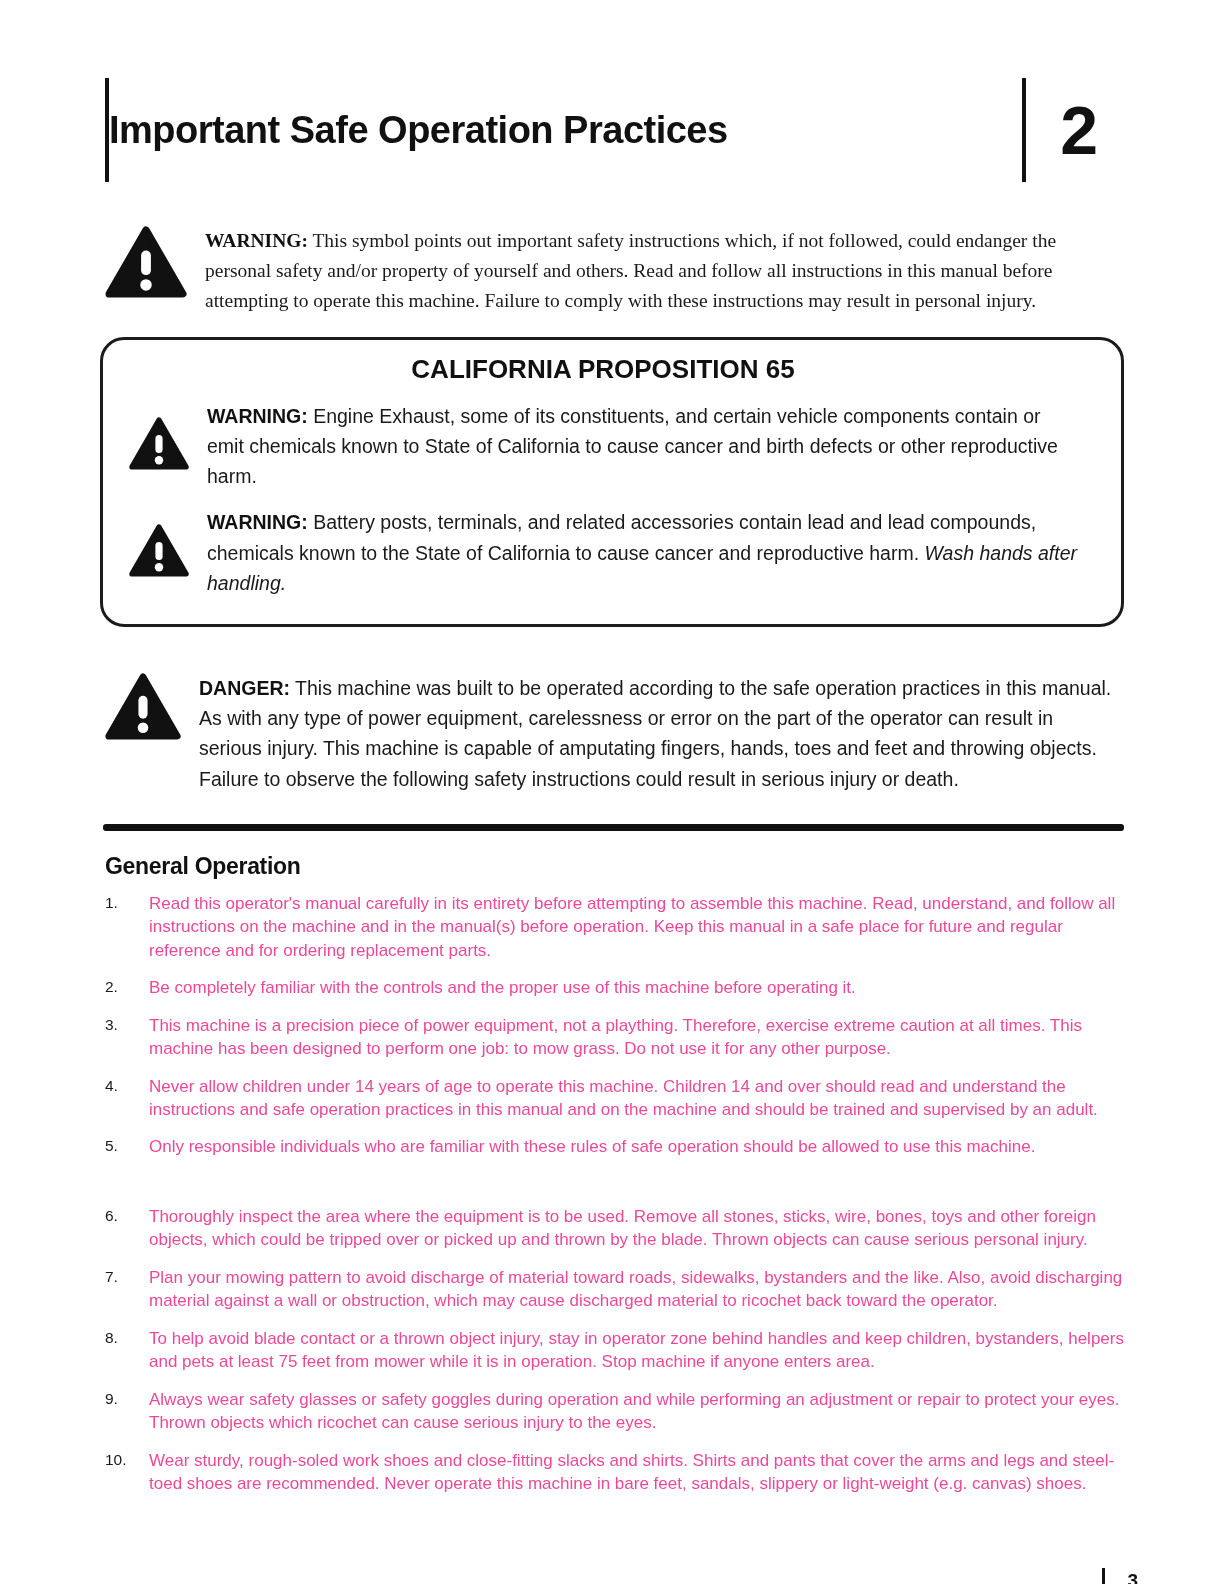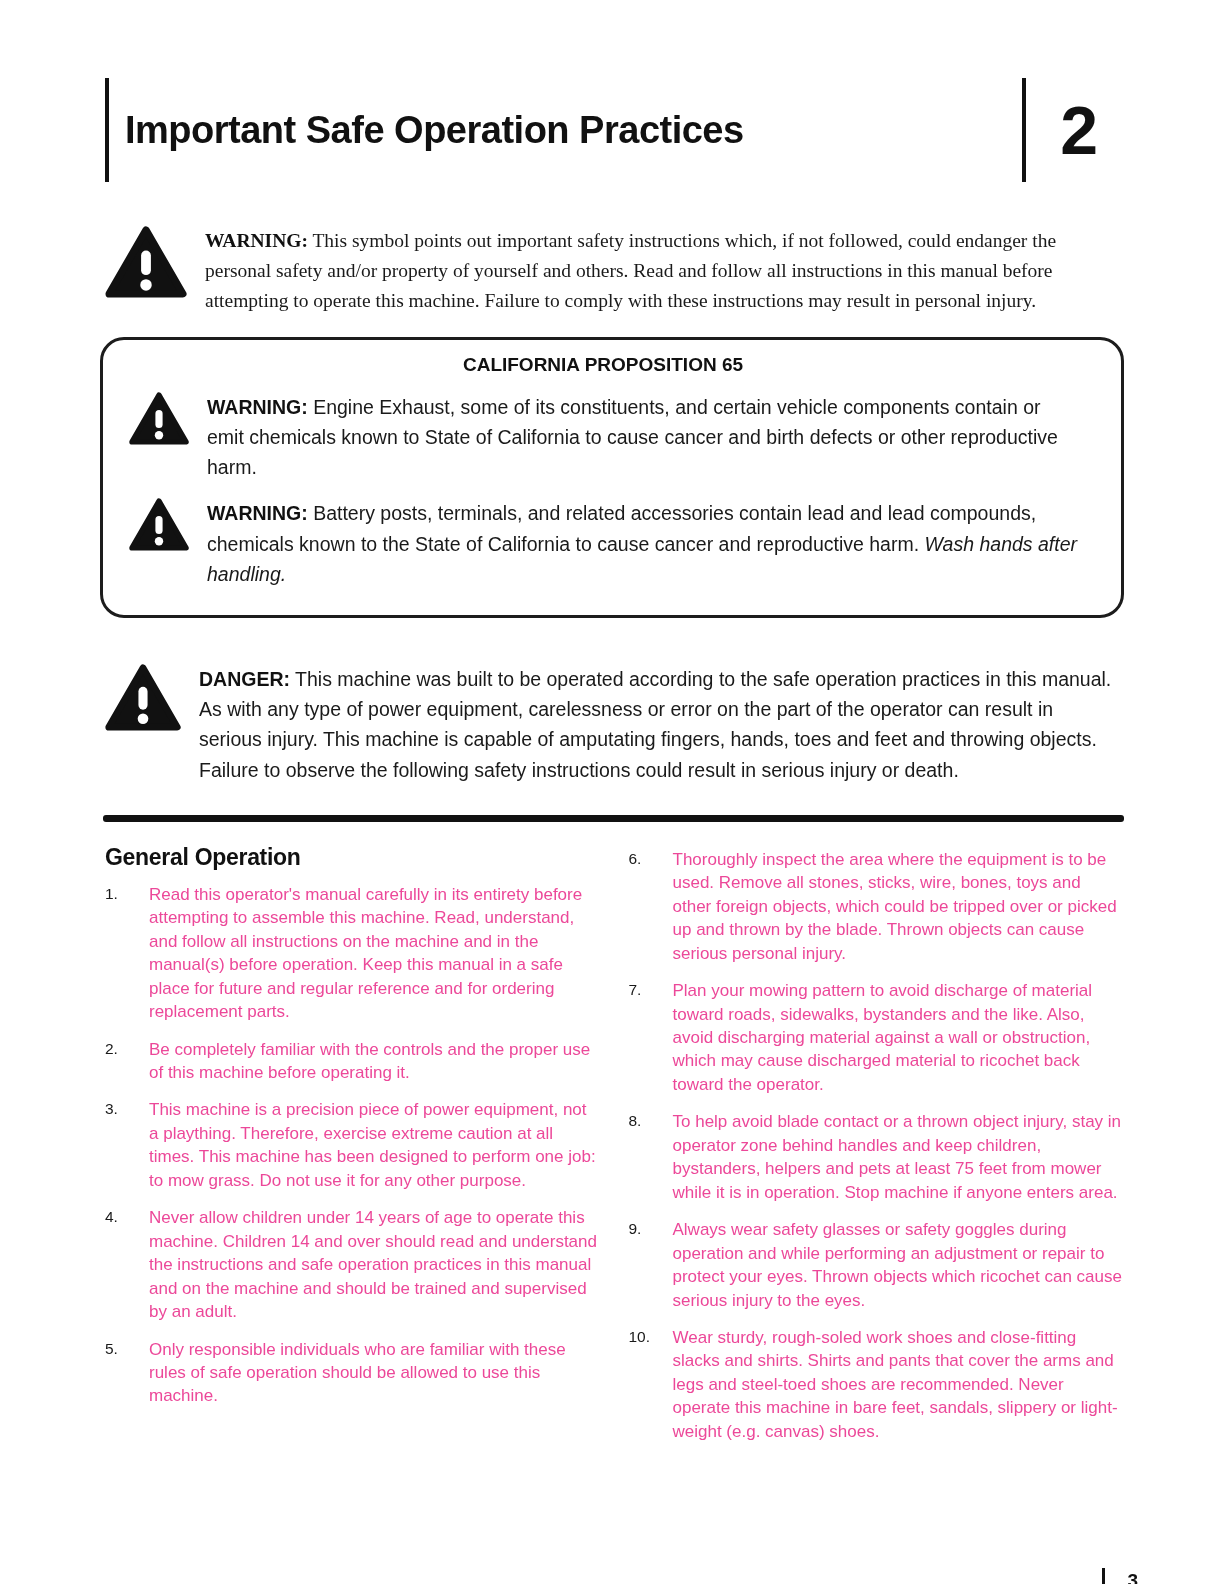--- a/index.html
+++ b/index.html
@@ -17,21 +17,20 @@
   
   .title-row {
     margin: 78px 100px 0 105px;
     display: flex;
     justify-content: space-between;
     align-items: stretch;
     min-height: 104px;
   }
   .title-wrap {
     border-left: 4px solid #111;
-    padding-left: 16px;
     display: flex;
     align-items: center;
   }
   .title {
     font-size: 38px;
     font-weight: 700;
     letter-spacing: -0.5px;
     color: #111;
   }
   .chapter-wrap {
@@ -72,29 +71,30 @@
 
   
   .prop65 {
     margin: 20px 100px 0 100px;
     border: 3px solid #1c1c1c;
     border-radius: 24px;
     padding: 14px 34px 26px 16px;
   }
   .prop65-title {
     text-align: center;
-    font-size: 19px;
+    font-size: 26px;
     font-weight: 700;
     color: #111;
     margin-bottom: 14px;
   }
   .prop65 .warn-block {
     margin-left: 10px;
     margin-right: 8px;
     margin-top: 16px;
+    align-items: center;
   }
   .prop65 .warn-block:first-of-type { margin-top: 0; }
   .prop65 .warn-text { max-width: 900px; }
 
   
   .danger { margin-top: 46px; }
   .danger .warn-text { max-width: 925px; }
 
   
   .rule {
@@ -102,20 +102,21 @@
     height: 7px;
     background: #111;
     border-radius: 3px;
   }
 
   
   .columns {
     margin: 22px 100px 0 105px;
     display: flex;
     gap: 28px;
+    flex-direction: column;
   }
   .col { flex: 1 1 0; }
   .section-heading {
     font-size: 23px;
     font-weight: 700;
     color: #111;
     margin-bottom: 12px;
     letter-spacing: -0.3px;
   }
   .list-item {

